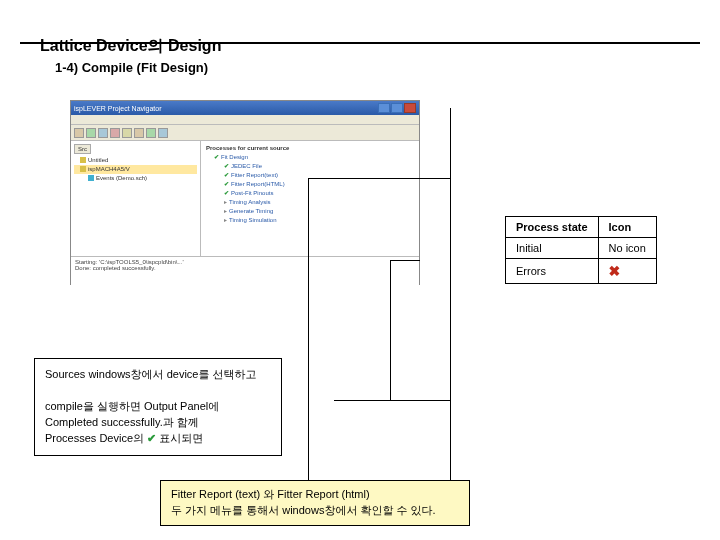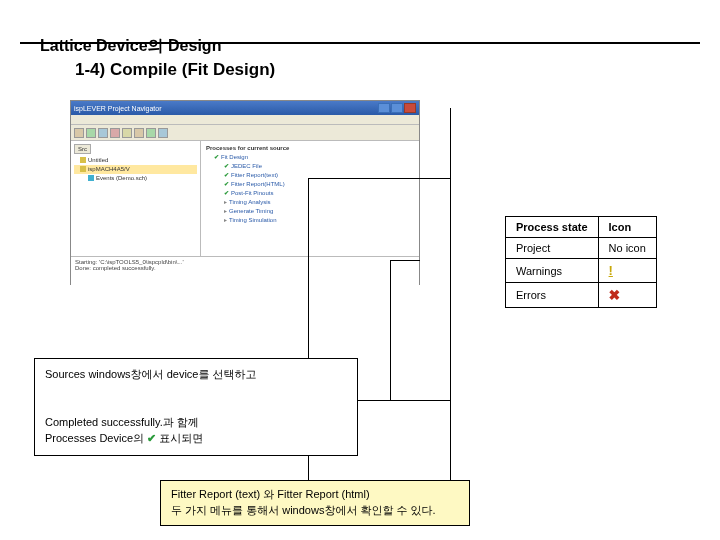--- a/index.html
+++ b/index.html
@@ -26,23 +26,22 @@
     left: 20px;
     top: 42px;
     width: 680px;
     height: 2px;
     background: #000;
   }
   .subtitle {
     position: absolute;
     left: 55px;
     top: 60px;
-    font-size: 17px;
+    font-size: 13px;
     font-weight: bold;
-    margin-left: 20px;
   }
 
   
   .app {
     position: absolute;
     left: 70px;
     top: 100px;
     width: 350px;
     height: 185px;
     background: #efefef;
@@ -149,21 +148,21 @@
   }
   .ic-warn { color:#c8a80a; font-weight:bold; font-size:13px; text-decoration:underline; }
   .ic-ok { color:#2a9a3a; font-weight:bold; font-size:13px; }
   .ic-err { color:#c02a1a; font-weight:bold; font-size:14px; }
 
   
   .note1 {
     position: absolute;
     left: 34px;
     top: 358px;
-    width: 324px;
+    width: 248px;
     border: 1px solid #000;
     padding: 8px 10px;
     font-size: 11px;
     line-height: 1.45;
     background:#fff;
   }
   .note1 .chkmark { color:#2a9a3a; font-weight:bold; }
   .note2 {
     position: absolute;
     left: 160px;
@@ -246,38 +245,34 @@
 <div class="line v-from-output"></div>
 <div class="line h-from-output"></div>
 
 <table class="state-table">
   <tbody>
       <tr>
     <th>Process state</th>
     <th>Icon</th>
   </tr>
   <tr>
-    <td>Project</td>
+    <td>Initial</td>
     <td>No icon</td>
-  </tr>
-  <tr>
-    <td>Warnings</td>
-    <td><span class="ic-warn">!</span></td>
   </tr>
   <tr>
     <td>Errors</td>
     <td><span class="ic-err">✖</span></td>
   </tr>
 </tbody>
   </table>
 
 <div class="note1">
   <span>Sources windows창에서 device를 선택하고</span><br>
   <br>
-  <br>
+  <span>compile을 실행하면 Output Panel에</span><br>
   <span>Completed successfully.과 함께</span><br>
   <span>Processes Device의 </span><span class="chkmark">✔</span><span> 표시되면</span><br>
 </div>
 
 <div class="note2">
   <span>Fitter Report (text) 와 Fitter Report (html)</span><br>
   <span>두 가지 메뉴를 통해서 windows창에서 확인할 수 있다.</span>
 </div>
 
 </body></html>

